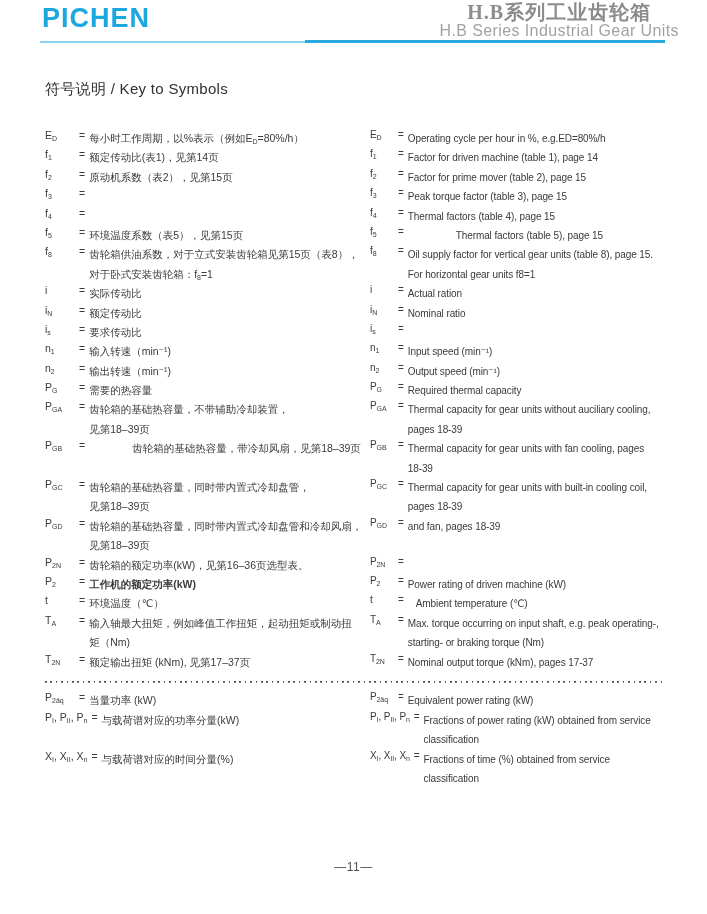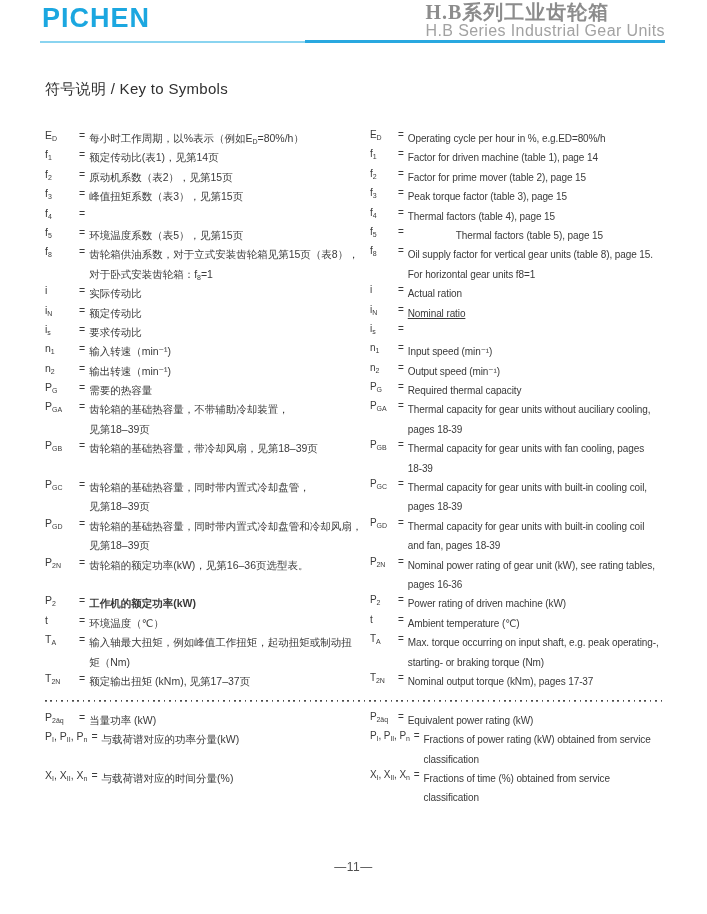--- a/index.html
+++ b/index.html
@@ -11,21 +11,21 @@
   }
   .page{position:absolute;inset:0;background:#fff;}
 
   
   header{position:relative;height:44px;}
   .logo{
     position:absolute;left:42px;top:3px;
     font-size:27px;font-weight:bold;letter-spacing:1px;
     color:var(--accent,#1ba7e0);
   }
-  .head-right{position:absolute;right:42px;top:1px;text-align:left;}
+  .head-right{position:absolute;right:28px;top:1px;text-align:center;}
   .product-title-zh{
     font-family:"Liberation Serif","DejaVu Serif",serif;
     font-weight:bold;font-size:20px;letter-spacing:1px;
     color:var(--title-zh,#8c8c8c);line-height:22px;
   }
   .product-title-en{
     font-size:16px;color:var(--title-en,#a2a2a2);
     letter-spacing:.4px;line-height:15px;
   }
   .rule{position:absolute;left:40px;right:42px;top:40px;height:3px;}
@@ -115,23 +115,20 @@
         </span>
       </div>
       <div class="cell en">
         <span class="head"><span class="term">f<sub>2</sub></span><span class="eq">=</span></span>
         <span class="lines">
           <span class="line" style="display: block;">Factor for prime mover (table 2), page 15</span>
         </span>
       </div>
       <div class="cell zh">
         <span class="head"><span class="term">f<sub>3</sub></span><span class="eq">=</span></span>
-        <span class="lines">
-          <span class="line" style="display: block;">峰值扭矩系数（表3），见第15页</span>
-        </span>
       </div>
       <div class="cell en">
         <span class="head"><span class="term">f<sub>3</sub></span><span class="eq">=</span></span>
         <span class="lines">
           <span class="line" style="display: block;">Peak torque factor (table 3), page 15</span>
         </span>
       </div>
       <div class="cell zh">
         <span class="head"><span class="term">f<sub>4</sub></span><span class="eq">=</span></span>
       </div>
@@ -181,21 +178,21 @@
       </div>
       <div class="cell zh">
         <span class="head"><span class="term">i<sub>N</sub></span><span class="eq">=</span></span>
         <span class="lines">
           <span class="line" style="display: block;">额定传动比</span>
         </span>
       </div>
       <div class="cell en">
         <span class="head"><span class="term">i<sub>N</sub></span><span class="eq">=</span></span>
         <span class="lines">
-          <span class="line" style="display: block; text-decoration: underline;">Nominal ratio</span>
+          <span class="line" style="display: block;">Nominal ratio</span>
         </span>
       </div>
       <div class="cell zh">
         <span class="head"><span class="term">i<sub>s</sub></span><span class="eq">=</span></span>
         <span class="lines">
           <span class="line" style="display: block;">要求传动比</span>
         </span>
       </div>
       <div class="cell en">
         <span class="head"><span class="term">i<sub>s</sub></span><span class="eq">=</span></span>
@@ -246,21 +243,21 @@
       <div class="cell en">
         <span class="head"><span class="term">P<sub>GA</sub></span><span class="eq">=</span></span>
         <span class="lines">
           <span class="line" style="display: block;">Thermal capacity for gear units without auciliary cooling,</span>
           <span class="line cont" style="display: block;">pages 18-39</span>
         </span>
       </div>
       <div class="cell zh">
         <span class="head"><span class="term">P<sub>GB</sub></span><span class="eq">=</span></span>
         <span class="lines">
-          <span class="line" style="display: block;">齿轮箱的基础热容量，带冷却风扇，见第18–39页</span>
+          <span class="line" style="display: block; margin-left: 43px;">齿轮箱的基础热容量，带冷却风扇，见第18–39页</span>
         </span>
       </div>
       <div class="cell en">
         <span class="head"><span class="term">P<sub>GB</sub></span><span class="eq">=</span></span>
         <span class="lines">
           <span class="line" style="display: block;">Thermal capacity for gear units with fan cooling, pages</span>
           <span class="line cont" style="display: block;">18-39</span>
         </span>
       </div>
       <div class="cell zh">
@@ -280,36 +277,31 @@
       <div class="cell zh">
         <span class="head"><span class="term">P<sub>GD</sub></span><span class="eq">=</span></span>
         <span class="lines">
           <span class="line" style="display: block;">齿轮箱的基础热容量，同时带内置式冷却盘管和冷却风扇，</span>
           <span class="line cont" style="display: block;">见第18–39页</span>
         </span>
       </div>
       <div class="cell en">
         <span class="head"><span class="term">P<sub>GD</sub></span><span class="eq">=</span></span>
         <span class="lines">
-          <span class="line" style="display: block;">Thermal capacity for gear units with built-in cooling coil</span>
           <span class="line cont" style="display: block;">and fan, pages 18-39</span>
         </span>
       </div>
       <div class="cell zh">
         <span class="head"><span class="term">P<sub>2N</sub></span><span class="eq">=</span></span>
         <span class="lines">
           <span class="line" style="display: block;">齿轮箱的额定功率(kW)，见第16–36页选型表。</span>
         </span>
       </div>
       <div class="cell en">
         <span class="head"><span class="term">P<sub>2N</sub></span><span class="eq">=</span></span>
-        <span class="lines">
-          <span class="line" style="display: block;">Nominal power rating of gear unit (kW), see rating tables,</span>
-          <span class="line cont" style="display: block;">pages 16-36</span>
-        </span>
       </div>
       <div class="cell zh">
         <span class="head"><span class="term">P<sub>2</sub></span><span class="eq">=</span></span>
         <span class="lines">
           <span class="line" style="display: block; font-weight: bold;">工作机的额定功率(kW)</span>
         </span>
       </div>
       <div class="cell en">
         <span class="head"><span class="term">P<sub>2</sub></span><span class="eq">=</span></span>
         <span class="lines">
@@ -318,21 +310,21 @@
       </div>
       <div class="cell zh">
         <span class="head"><span class="term">t</span><span class="eq">=</span></span>
         <span class="lines">
           <span class="line" style="display: block;">环境温度（℃）</span>
         </span>
       </div>
       <div class="cell en">
         <span class="head"><span class="term">t</span><span class="eq">=</span></span>
         <span class="lines">
-          <span class="line" style="display: block;">Ambient temperature (℃)</span>
+          <span class="line" style="display: block; margin-left: 8px;">Ambient temperature (℃)</span>
         </span>
       </div>
       <div class="cell zh">
         <span class="head"><span class="term">T<sub>A</sub></span><span class="eq">=</span></span>
         <span class="lines">
           <span class="line" style="display: block;">输入轴最大扭矩，例如峰值工作扭矩，起动扭矩或制动扭</span>
           <span class="line cont" style="display: block;">矩（Nm)</span>
         </span>
       </div>
       <div class="cell en">

